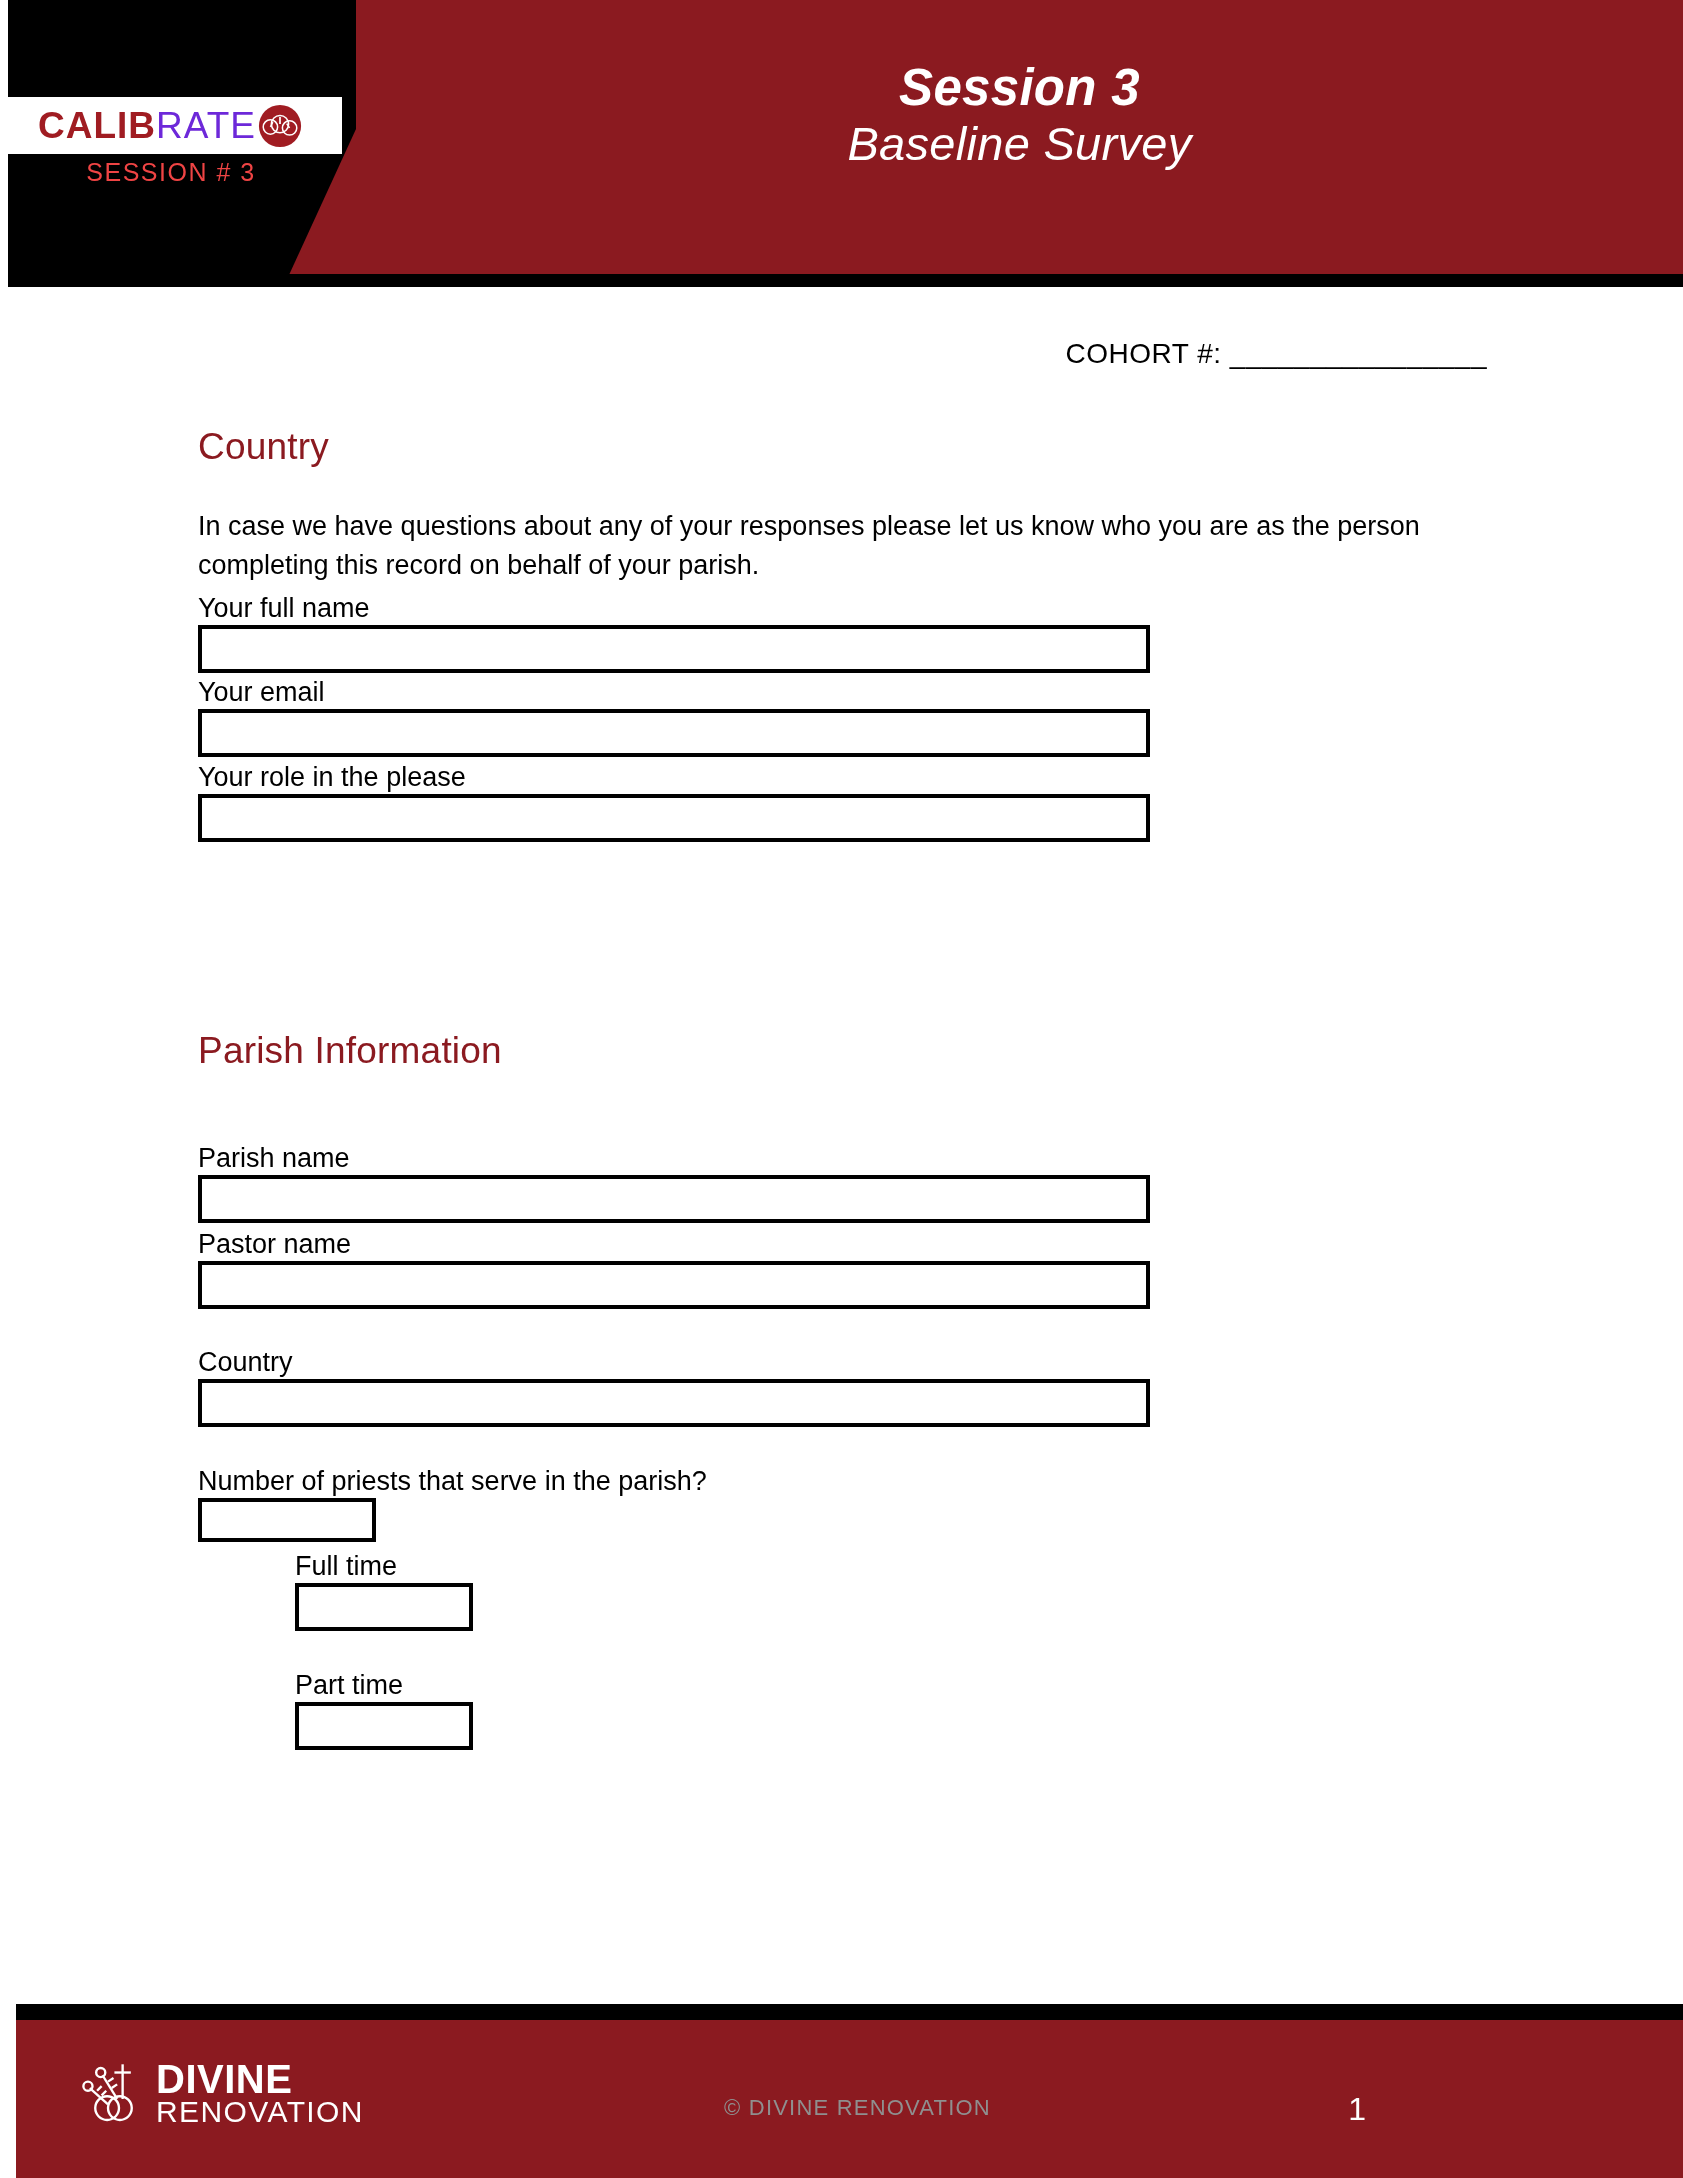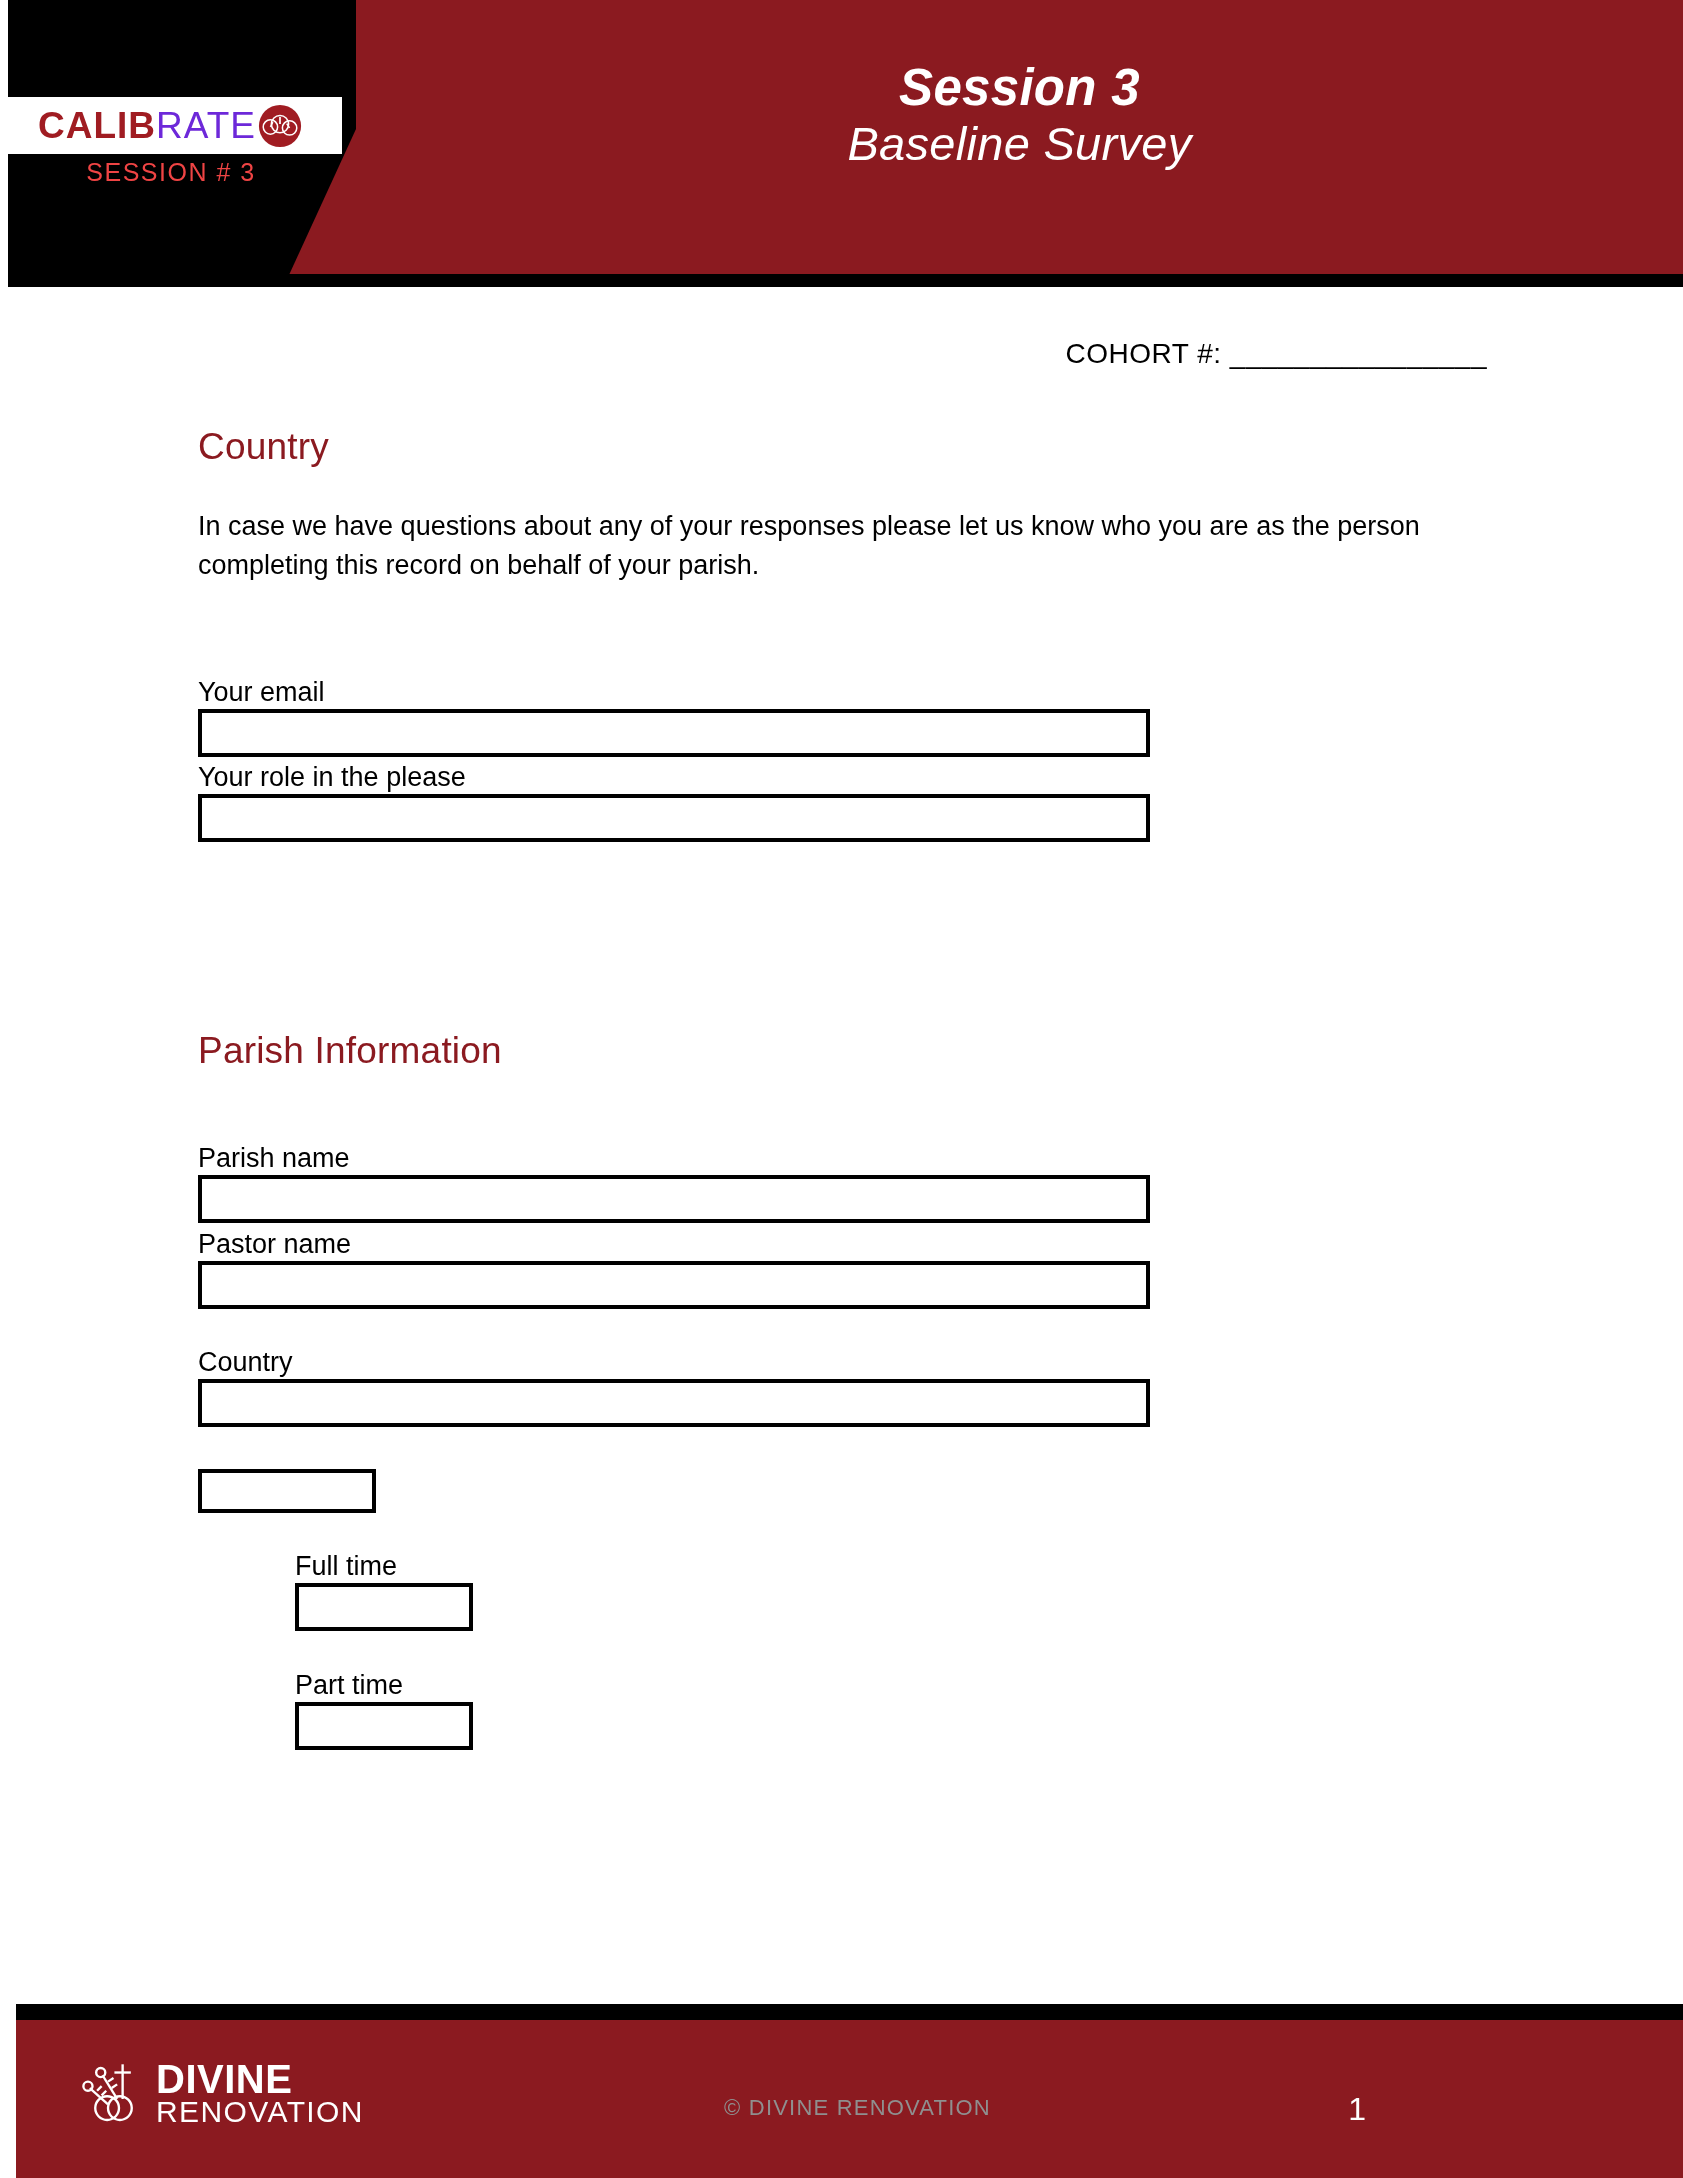--- a/index.html
+++ b/index.html
@@ -295,20 +295,24 @@
     <div class="header-bottom-rule"></div>
   </div>
 
   <div class="content">
 
     <div class="cohort-line">COHORT #: ________________</div>
 
     <div class="section-heading overview-heading">Country</div>
     <div class="intro-para">In case we have questions about any of your responses please let us know who you are as the person completing this record on behalf of your parish.</div>
 
+    <div class="field" style="top:307px">
+      <div class="field-label">Your full name</div>
+      <div class="field-box box-wide"></div>
+    </div>
 
     <div class="field" style="top:391px">
       <div class="field-label">Your email</div>
       <div class="field-box box-wide"></div>
     </div>
 
     <div class="field" style="top:476px">
       <div class="field-label">Your role in the please</div>
       <div class="field-box box-wide"></div>
     </div>
@@ -324,20 +328,21 @@
       <div class="field-label">Pastor name</div>
       <div class="field-box box-wide"></div>
     </div>
 
     <div class="field" style="top:1061px">
       <div class="field-label">Country</div>
       <div class="field-box box-wide"></div>
     </div>
 
     <div class="field" style="top:1180px">
+      <div class="field-label">Number of priests that serve in the parish?</div>
       <div class="field-box box-small"></div>
     </div>
 
     <div class="sub-field" style="top:1265px">
       <div class="field-label">Full time</div>
       <div class="field-box box-indent"></div>
     </div>
 
     <div class="sub-field" style="top:1384px">
       <div class="field-label">Part time</div>

